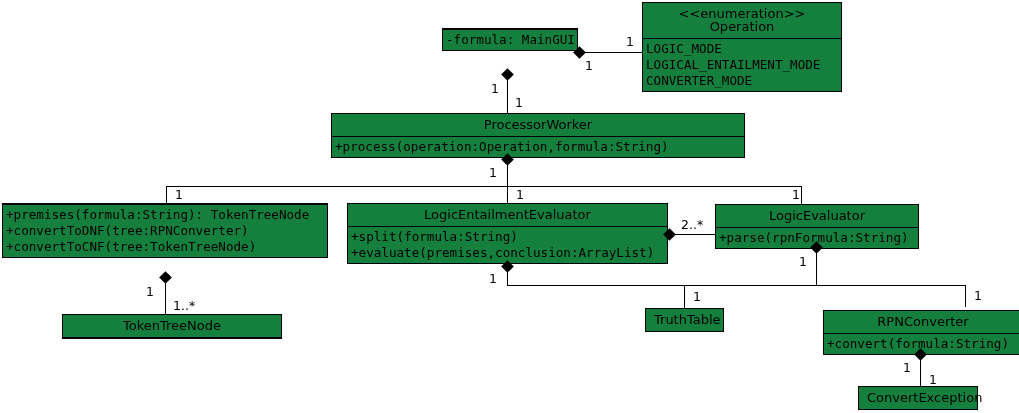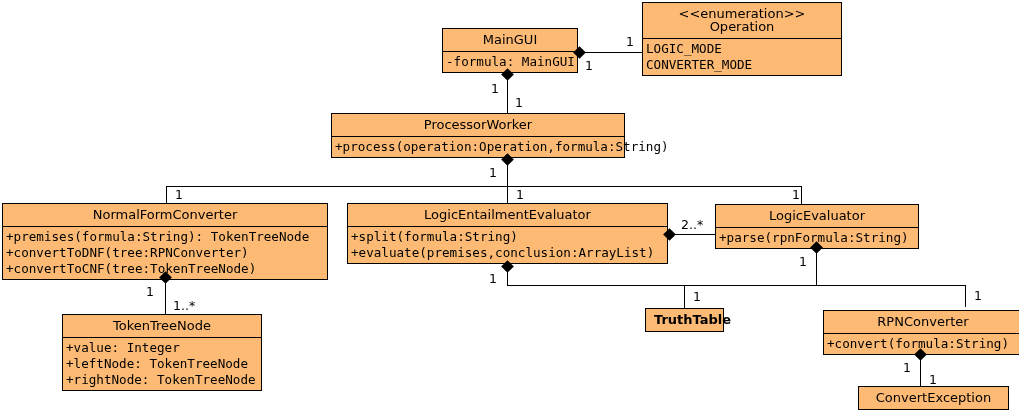--- a/index.html
+++ b/index.html
@@ -13,21 +13,21 @@
     height: 413px;
     background: #ffffff;
     overflow: hidden;
     font-family: "Liberation Sans", sans-serif;
   }
   
   .uml-class {
     position: absolute;
     box-sizing: border-box;
     border: 1.6px solid #000000;
-    background: #fdba74;
+    background: #15803d;
     z-index: 5;
   }
   .uml-name {
     text-align: center;
     font-family: "DejaVu Sans", sans-serif;
     font-size: 13px;
     color: #000000;
     line-height: 1.0;
     padding: 4px 6px 5px 6px;
     white-space: nowrap;
@@ -142,49 +142,48 @@
   <div class="edge-v" style="left:965px; top:285px; height:22px;"></div>
   <div class="edge-h" style="left:816px; top:285px; width:150px;"></div>
   <div class="mult" style="left:974px; top:289px;">1</div>
 
   <div class="edge-v" style="left:920px; top:353px; height:33px;"></div>
   <div class="diamond" style="left:916px; top:350px;"></div>
   <div class="mult" style="left:903px; top:361px;">1</div>
   <div class="mult" style="left:929px; top:373px;">1</div>
 
   <div class="uml-class" style="left:442px; top:28px; width:136px;">
-    <div class="uml-name">MainGUI</div>
     <div class="uml-divider"></div>
     <div class="uml-members">
       <span class="row">-formula: MainGUI</span>
     </div>
   </div>
 
   <div class="uml-class" style="left:642px; top:2px; width:200px;">
     <div class="uml-name">
       <span class="stereo">&lt;&lt;enumeration&gt;&gt;</span>
       <span>Operation</span>
     </div>
     <div class="uml-divider"></div>
     <div class="uml-members">
       <span class="row">LOGIC_MODE</span>
+      <span class="row">LOGICAL_ENTAILMENT_MODE</span>
       <span class="row">CONVERTER_MODE</span>
     </div>
   </div>
 
-  <div class="uml-class" style="left:331px; top:113px; width:294px;">
+  <div class="uml-class" style="left:331px; top:113px; width:414px;">
     <div class="uml-name">ProcessorWorker</div>
     <div class="uml-divider"></div>
     <div class="uml-members">
       <span class="row">+process(operation:Operation,formula:String)</span>
     </div>
   </div>
 
   <div class="uml-class" style="left:2px; top:203px; width:326px;">
-    <div class="uml-name">NormalFormConverter</div>
     <div class="uml-divider"></div>
     <div class="uml-members">
       <span class="row">+premises(formula:String): TokenTreeNode</span>
       <span class="row">+convertToDNF(tree:RPNConverter)</span>
       <span class="row">+convertToCNF(tree:TokenTreeNode)</span>
     </div>
   </div>
 
   <div class="uml-class" style="left:715px; top:204px; width:204px;">
     <div class="uml-name">LogicEvaluator</div>
@@ -196,39 +195,34 @@
 
   <div class="uml-class" style="left:347px; top:203px; width:321px;">
     <div class="uml-name">LogicEntailmentEvaluator</div>
     <div class="uml-divider"></div>
     <div class="uml-members">
       <span class="row">+split(formula:String)</span>
       <span class="row">+evaluate(premises,conclusion:ArrayList)</span>
     </div>
   </div>
 
-  <div class="uml-class" style="left:62px; top:314px; width:200px;">
+  <div class="uml-class" style="left:62px; top:314px; width:220px;">
     <div class="uml-name">TokenTreeNode</div>
     <div class="uml-divider"></div>
-    <div class="uml-members">
-      <span class="row">+value: Integer</span>
-      <span class="row">+leftNode: TokenTreeNode</span>
-      <span class="row">+rightNode: TokenTreeNode</span>
-    </div>
-  </div>
-
-  <div class="uml-class no-members" style="left:645px; top:308px; width:79px;font-weight:bold;">
+  </div>
+
+  <div class="uml-class no-members" style="left:645px; top:308px; width:79px;">
     <div class="uml-name">TruthTable</div>
   </div>
 
   <div class="uml-class" style="left:823px; top:310px; width:200px;">
     <div class="uml-name">RPNConverter</div>
     <div class="uml-divider"></div>
     <div class="uml-members">
       <span class="row">+convert(formula:String)</span>
     </div>
   </div>
 
-  <div class="uml-class no-members" style="left:858px; top:386px; width:151px;">
+  <div class="uml-class no-members" style="left:858px; top:386px; width:120px;">
     <div class="uml-name">ConvertException</div>
   </div>
 
 </div>
 
 </body></html>

